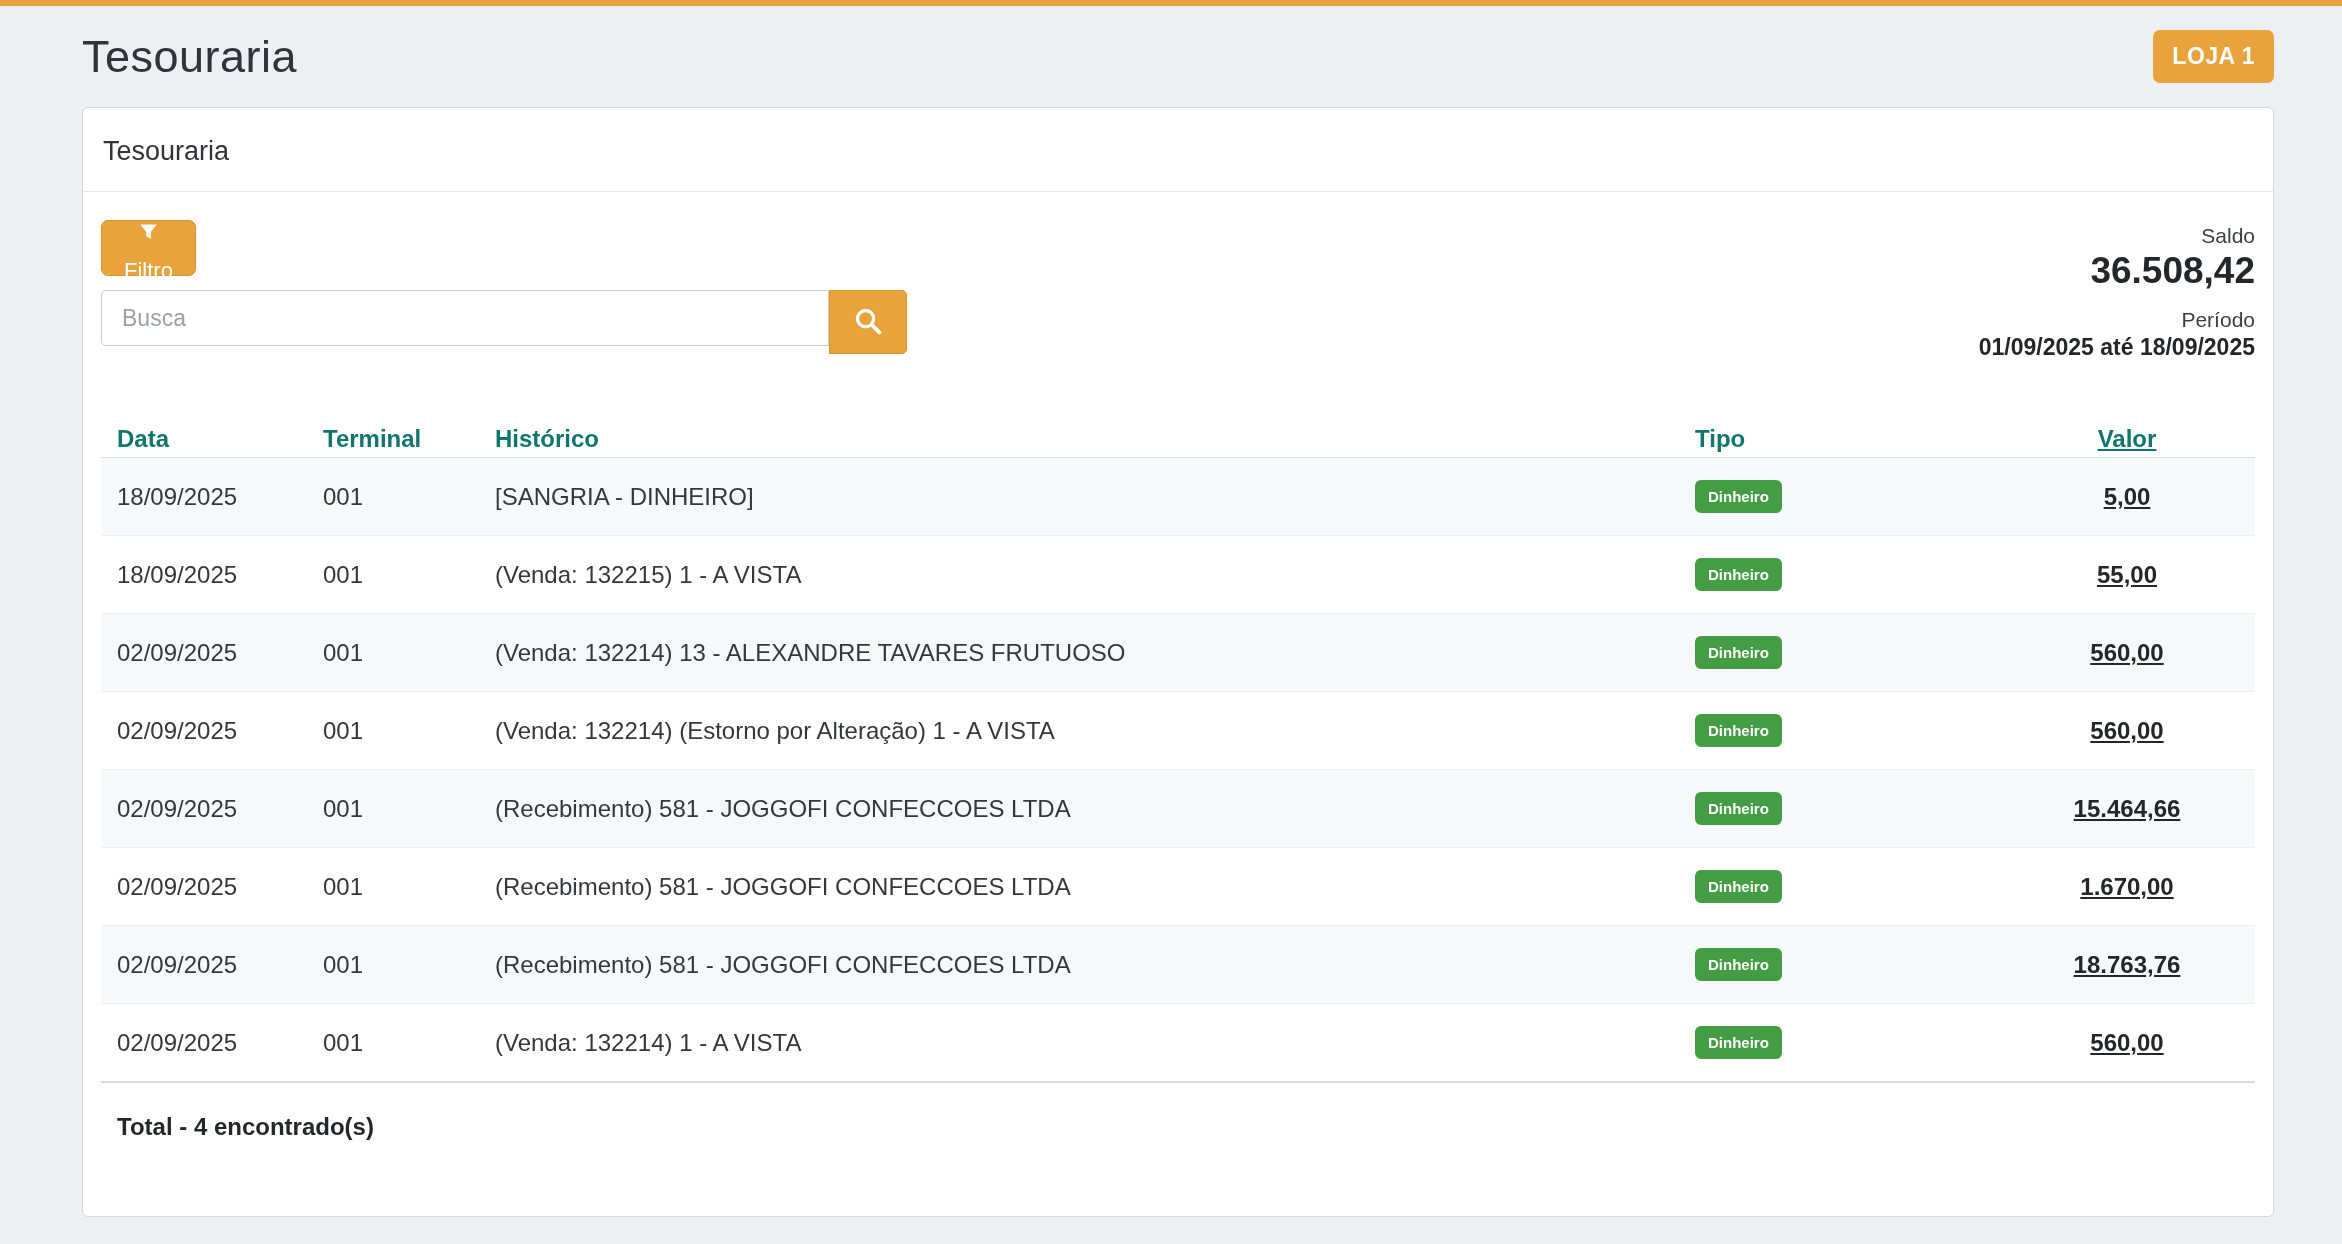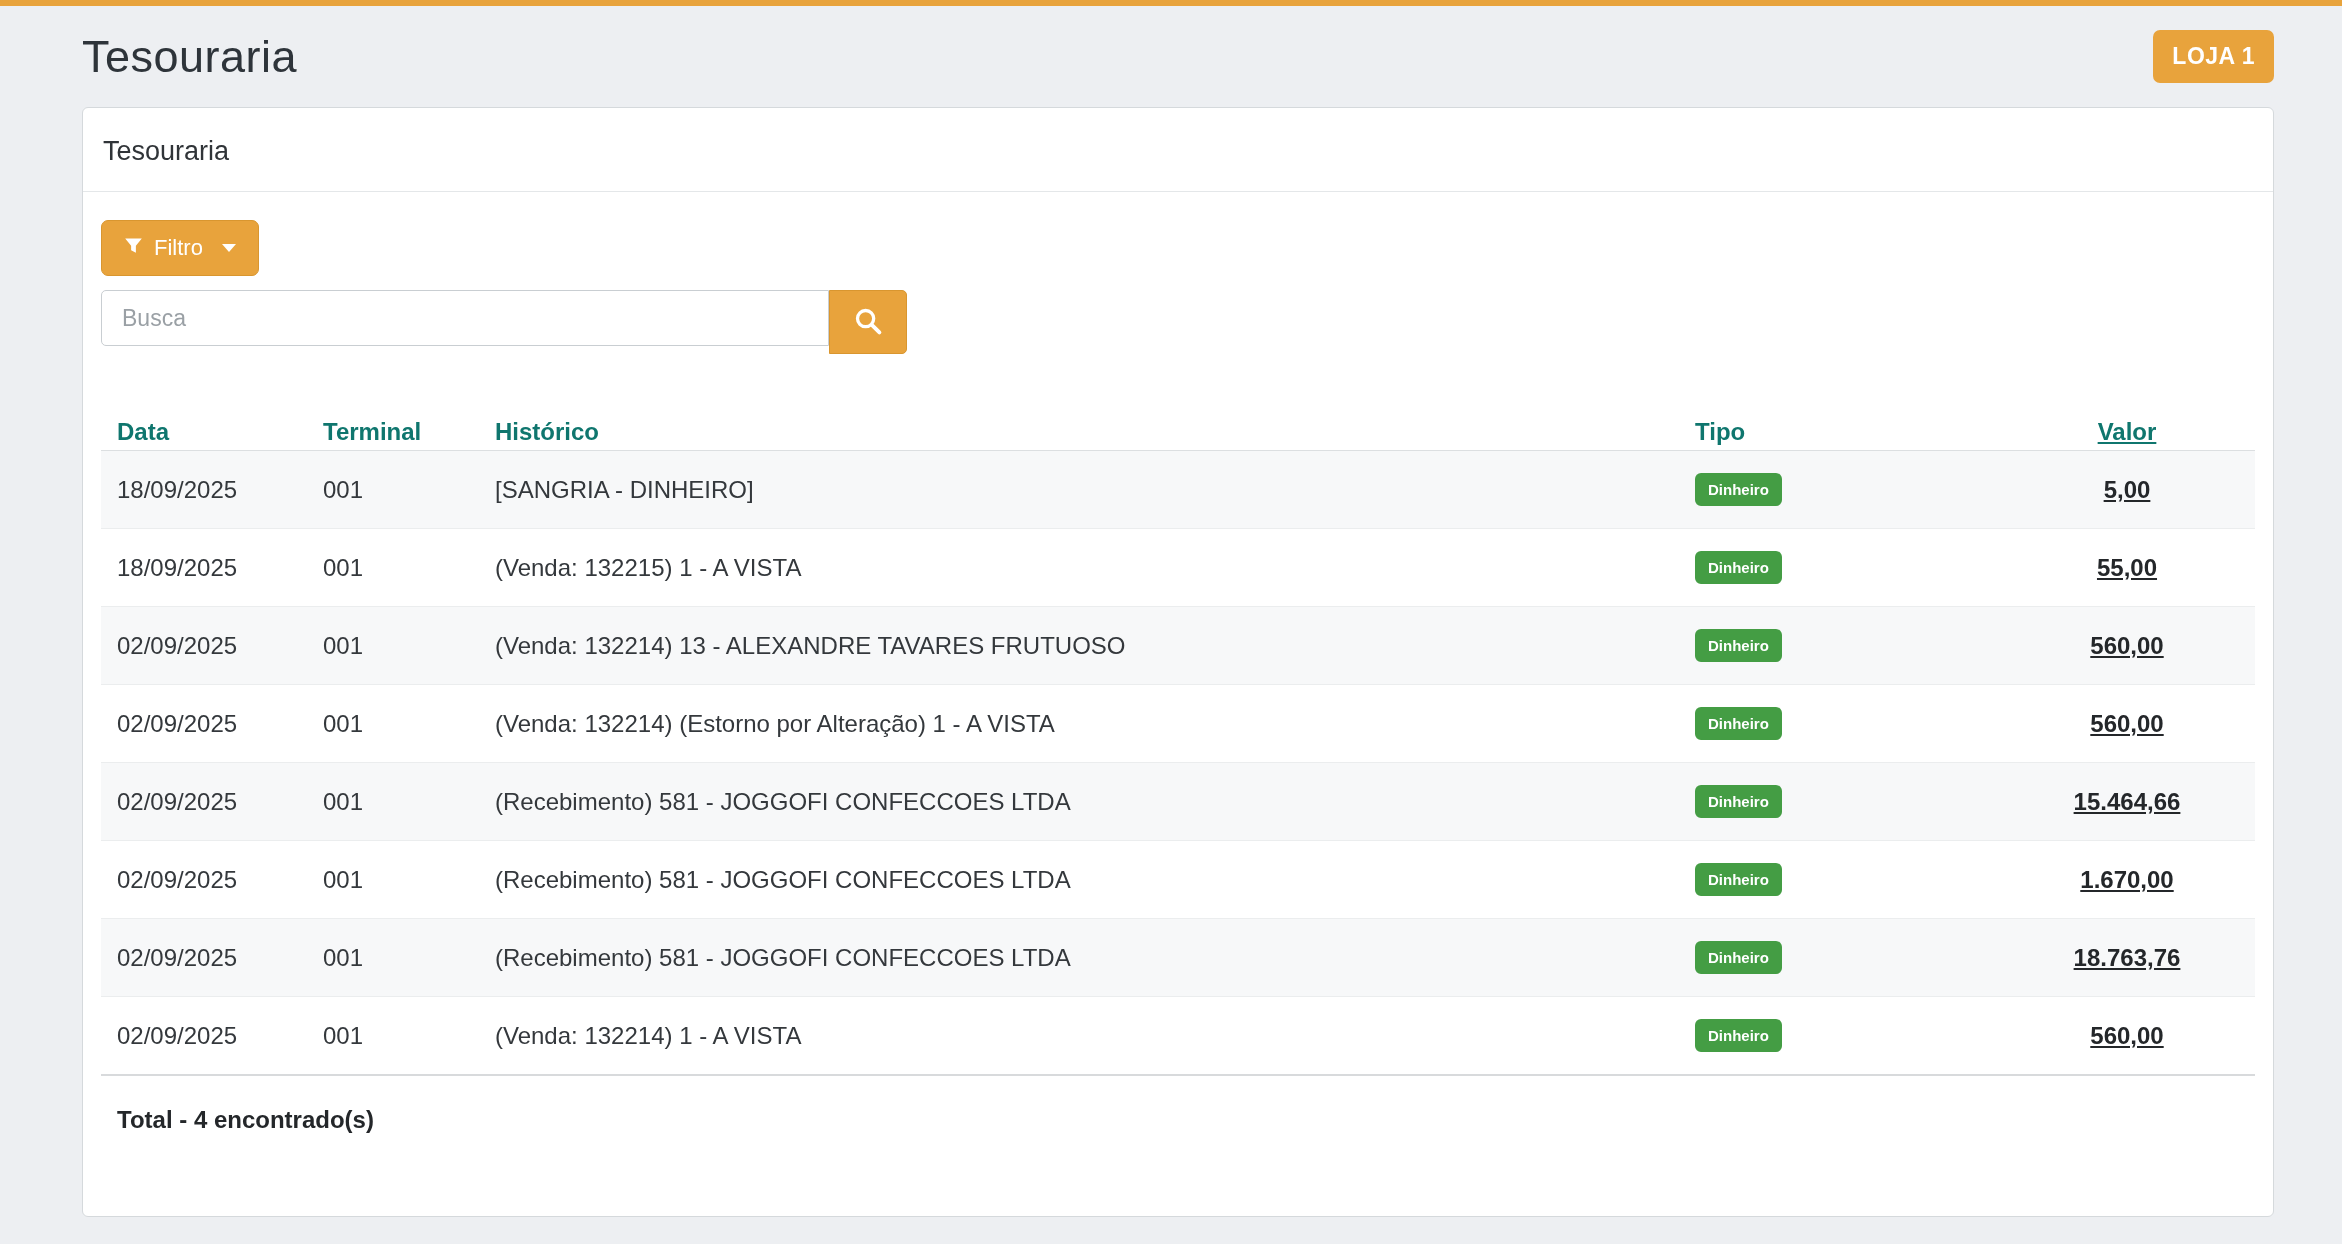--- a/index.html
+++ b/index.html
@@ -36,20 +36,21 @@
     padding:28px 20px 24px;font-size:27px;color:#303438;
     border-bottom:1px solid #e4e7e9;
   }
   .card-body{padding:28px 18px 18px;}
   .toolbar{display:flex;justify-content:space-between;align-items:flex-start;}
   .btn-filter{
     display:inline-flex;align-items:center;gap:11px;
     background:var(--orange);color:#fff;border:1px solid #d9962f;border-radius:7px;
     height:56px;padding:0 22px;font-size:22px;cursor:pointer;
     font-family:inherit;
+    flex-direction:column;
   }
   .caret{
     width:0;height:0;margin-left:8px;
     border-left:7px solid transparent;border-right:7px solid transparent;
     border-top:8px solid #fff;
   }
   .search-group{display:flex;margin-top:14px;}
   .search-input{
     width:728px;height:56px;border:1px solid #c9ced2;border-radius:5px 0 0 5px;
     padding:0 20px;font-size:23px;color:#555;font-family:inherit;outline:none;
@@ -121,20 +122,26 @@
               <span class="icon-svg">
                 <svg width="30" height="30" viewBox="0 0 20 20">
                   <circle cx="8.4" cy="8.4" r="5.4" fill="none" stroke="#fff" stroke-width="2.2"></circle>
                   <line x1="12.7" y1="12.7" x2="17.6" y2="17.6" stroke="#fff" stroke-width="2.6" stroke-linecap="round"></line>
                 </svg>
               </span>
             </button>
           </div>
         </div>
 
+        <div class="toolbar-right">
+          <div class="saldo-label">Saldo</div>
+          <div class="saldo-value">36.508,42</div>
+          <div class="periodo-label">Período</div>
+          <div class="periodo-value">01/09/2025 até 18/09/2025</div>
+        </div>
       </div>
 
       <table>
         <colgroup>
           <col style="width:206px">
           <col style="width:172px">
           <col>
           <col style="width:320px">
           <col style="width:256px">
         </colgroup>

